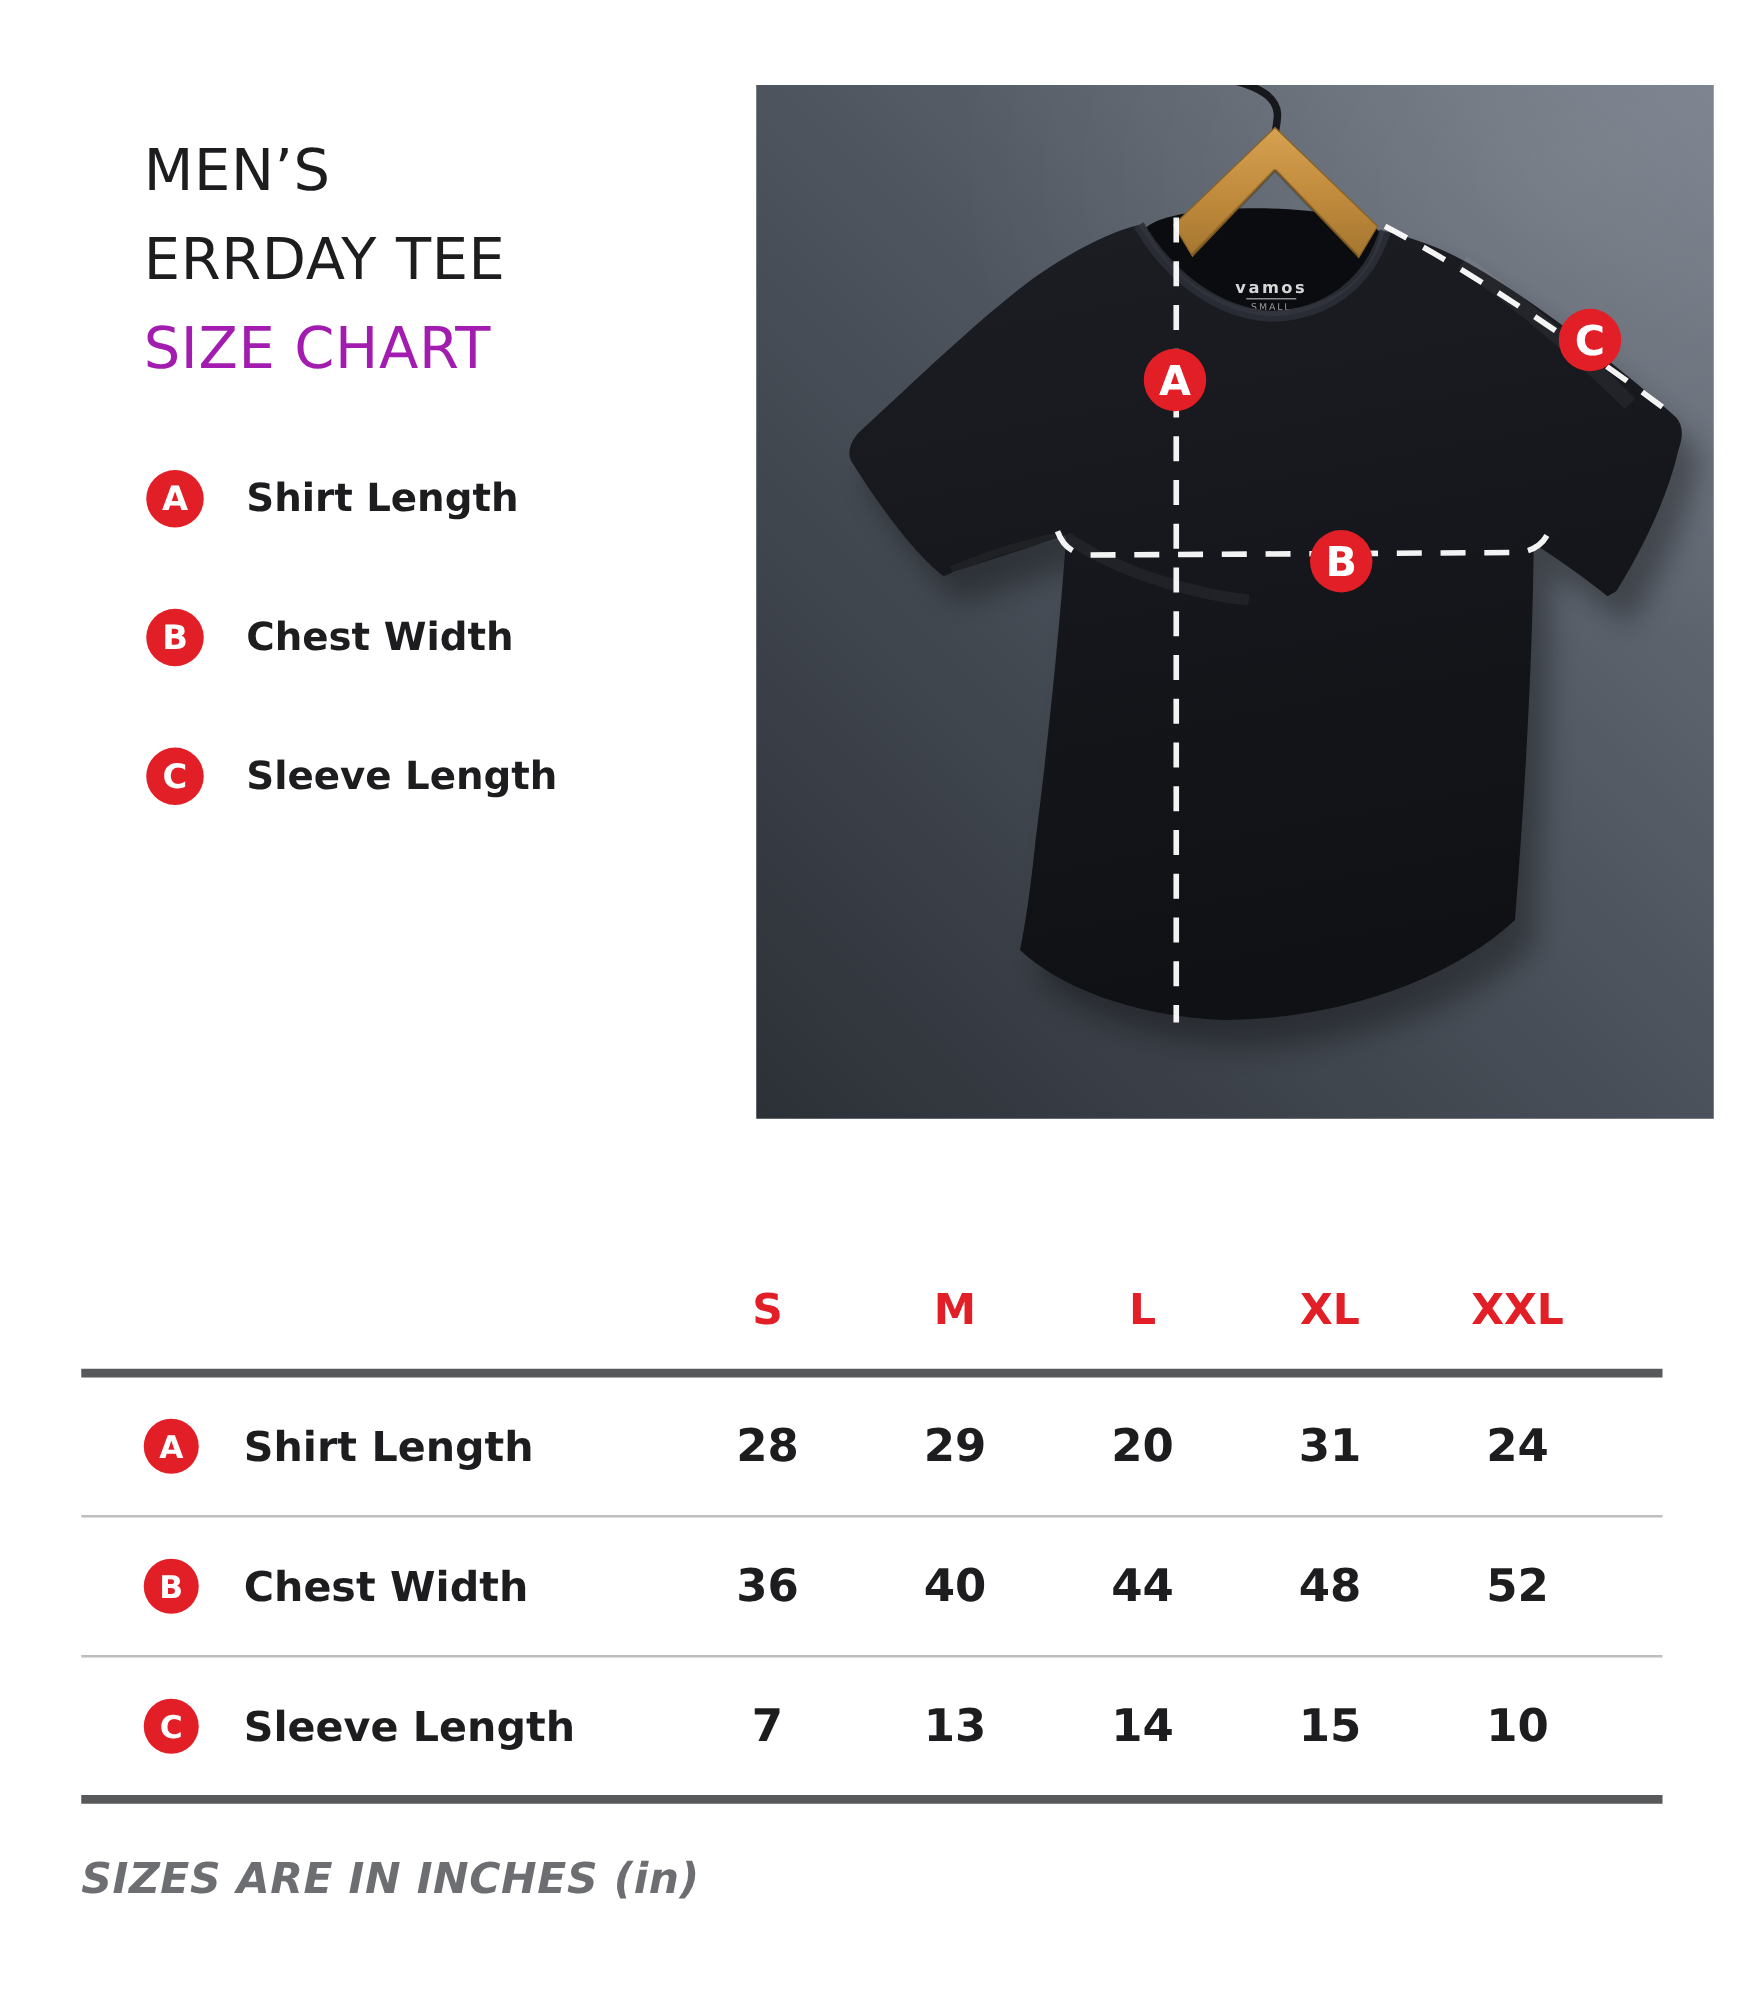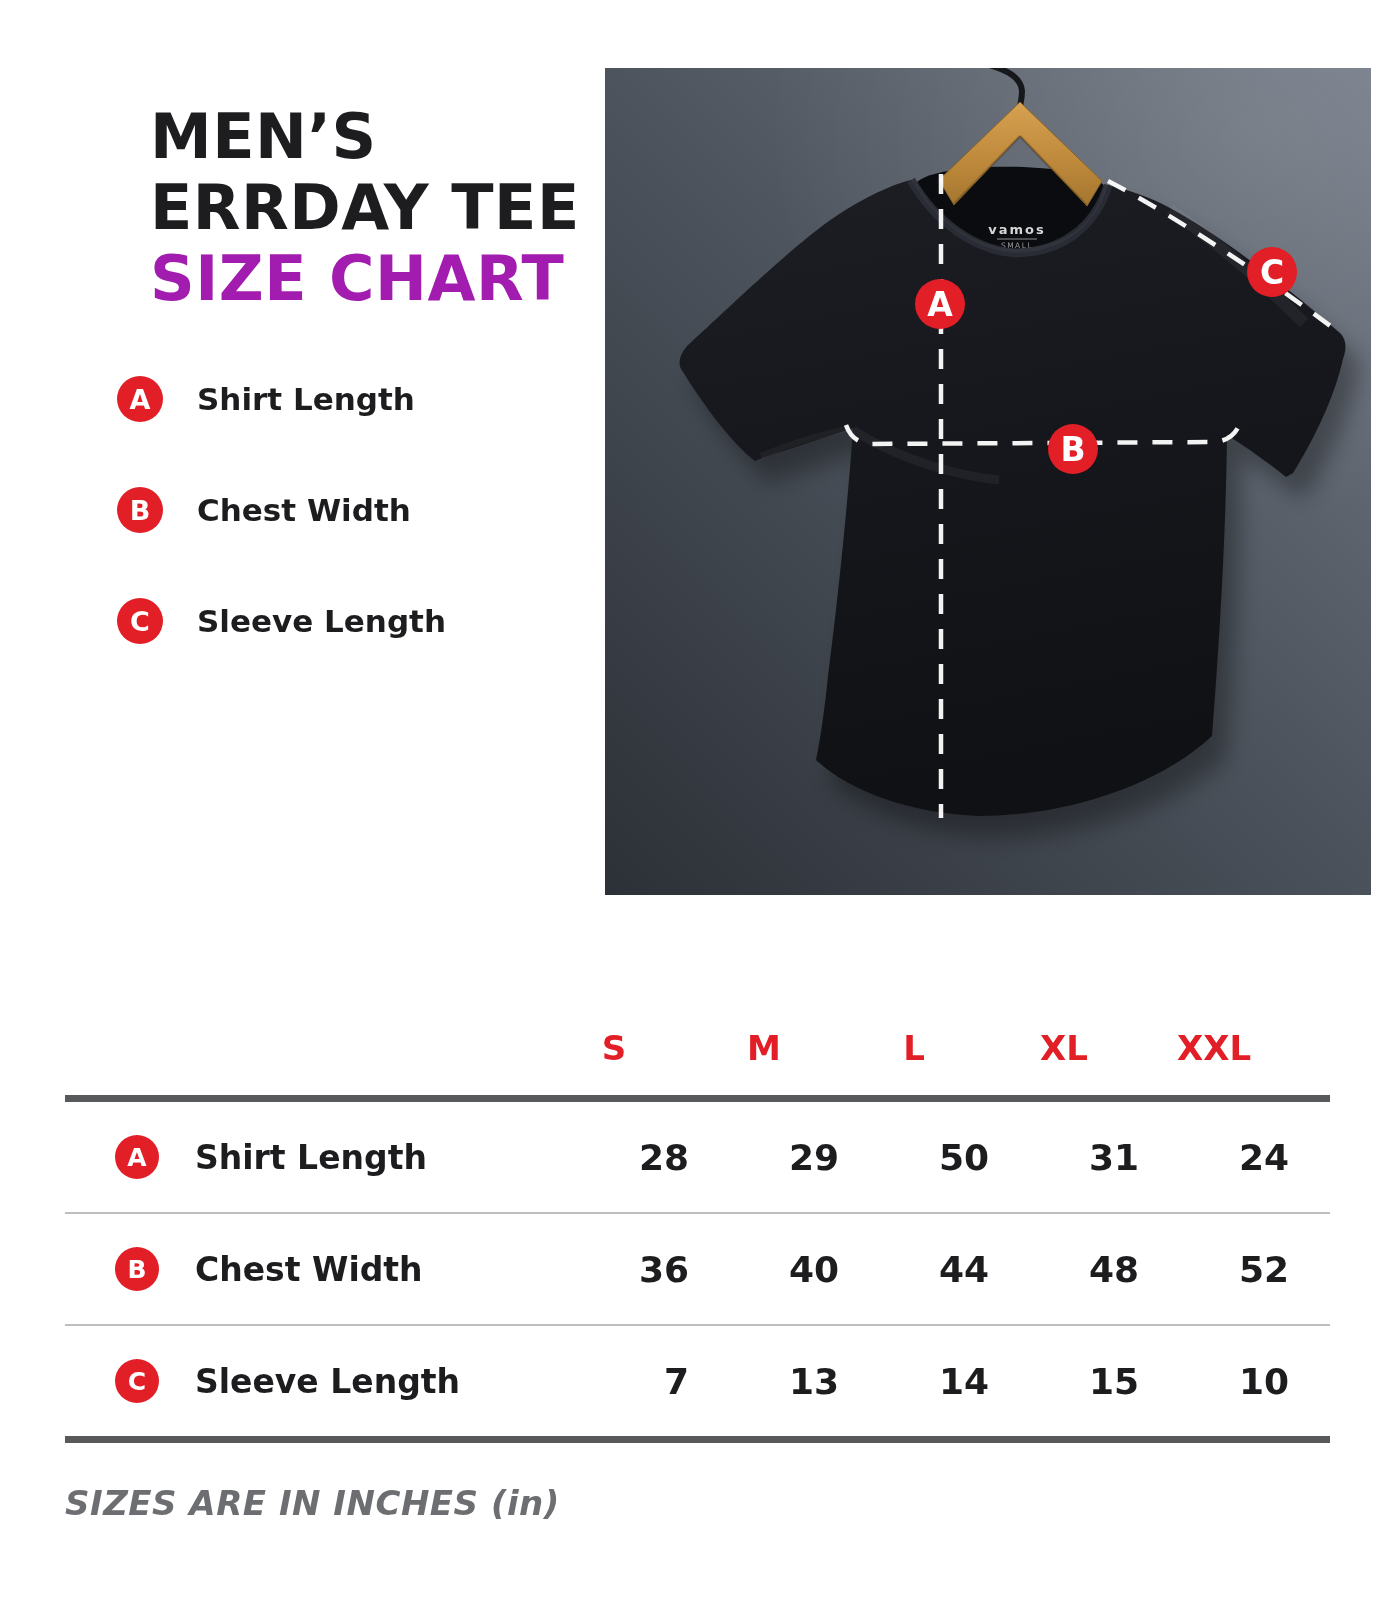--- a/index.html
+++ b/index.html
@@ -5,21 +5,21 @@
   html,body{margin:0;padding:0;background:#ffffff;}
   .canvas{
     position:relative;
     width:1390px;height:1601px;
     background:#ffffff;
     font-family:"DejaVu Sans","Liberation Sans",sans-serif;
     color:#1d1d1f;
     overflow:hidden;
   }
   
-  .title-block{position:absolute;left:115px;top:101px;font-weight:700;font-size:62px;line-height:71px;letter-spacing:.5px;margin-left:35px;}
+  .title-block{position:absolute;left:115px;top:101px;font-weight:400;font-size:46px;line-height:71px;letter-spacing:.5px;}
   .title-line{display:block;color:#1d1d1f;}
   .title-line.red{color:#a21caf;}
   
   .legend{position:absolute;left:117px;top:376px;}
   .legend-item{display:flex;align-items:center;height:46px;margin-bottom:65px;}
   .badge{
     width:46px;height:46px;border-radius:50%;
     background:#E21E26;color:#fff;
     display:flex;align-items:center;justify-content:center;
     font-weight:700;font-size:27px;flex:0 0 auto;
@@ -42,21 +42,21 @@
   .th{color:#E21E26;font-weight:700;font-size:34px;text-align:center;}
   .rule-thick{height:7px;background:#58595B;}
   .rule-thin{height:2px;background:#BCBEC0;}
   .trow{height:110px;}
   .row-label{display:flex;align-items:center;padding-left:50px;}
   .badge-sm{
     width:44px;height:44px;border-radius:50%;background:#E21E26;color:#fff;
     display:flex;align-items:center;justify-content:center;font-weight:700;font-size:25px;flex:0 0 auto;
   }
   .row-label-text{margin-left:36px;font-weight:700;font-size:33px;color:#1d1d1f;white-space:nowrap;}
-  .td{font-weight:700;font-size:36px;color:#1d1d1f;text-align:right;}
+  .td{font-weight:700;font-size:36px;color:#1d1d1f;text-align:center;}
   
   .footer-note{position:absolute;left:65px;top:1483px;font-weight:700;font-size:34px;color:#6D6E71;letter-spacing:.5px;font-style:italic;}
 </style>
 </head>
 <body>
 
 <div class="canvas">
 
   <div class="title-block">
     <span class="title-line">MEN’S</span>
@@ -147,21 +147,21 @@
 
     <div class="rule-thick"></div>
 
     <div class="t-grid trow">
       <div class="row-label">
         <span class="badge-sm">A</span>
         <span class="row-label-text">Shirt Length</span>
       </div>
       <div class="td">28</div>
       <div class="td">29</div>
-      <div class="td">50</div>
+      <div class="td">20</div>
       <div class="td">31</div>
       <div class="td">24</div>
     </div>
 
     <div class="rule-thin"></div>
 
     <div class="t-grid trow">
       <div class="row-label">
         <span class="badge-sm">B</span>
         <span class="row-label-text">Chest Width</span>

